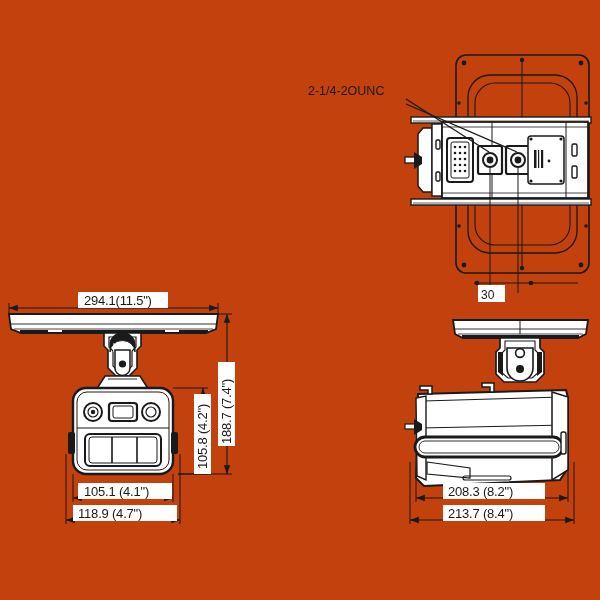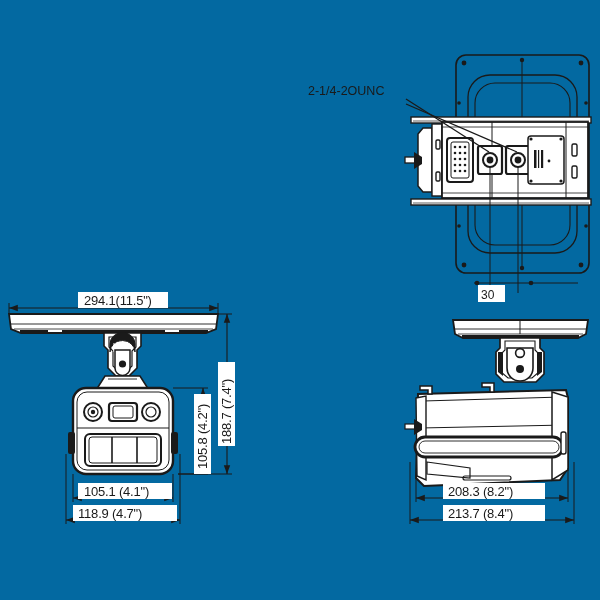--- a/index.html
+++ b/index.html
@@ -4,21 +4,21 @@
 <style>
   html, body {
     margin: 0;
     padding: 0;
     background: #ffffff;
   }
   #sheet {
     position: relative;
     width: 600px;
     height: 600px;
-    background: #0369a1;
+    background: #c2410c;
     font-family: "Liberation Sans", sans-serif;
     overflow: hidden;
   }
   #sheet svg {
     position: absolute;
     left: 0;
     top: 0;
   }
   .dim-text {
     font-family: "Liberation Sans", sans-serif;

